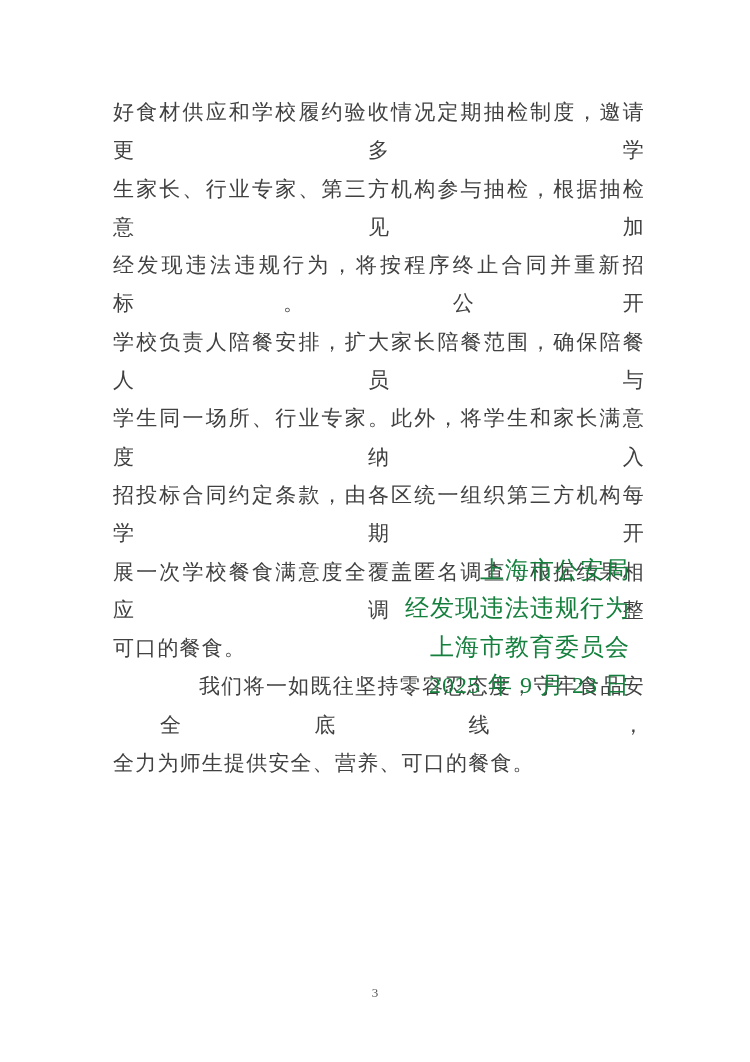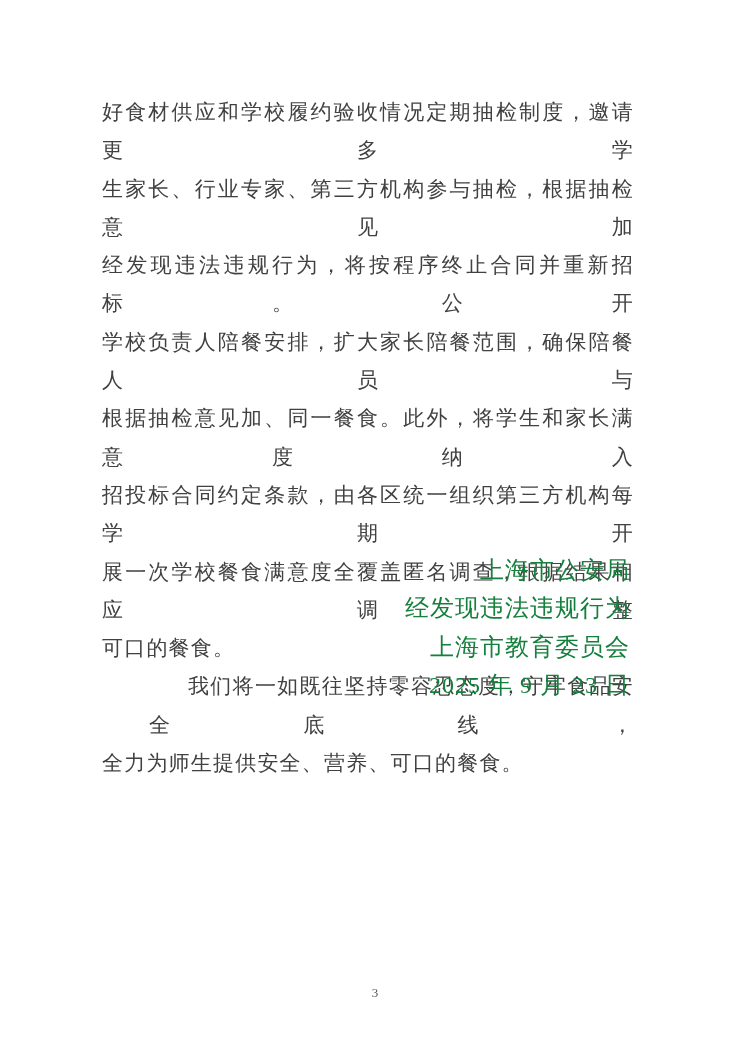--- a/index.html
+++ b/index.html
@@ -12,21 +12,21 @@
     width: 750px;
     height: 1062px;
     background: #ffffff;
     overflow: hidden;
     font-family: "Liberation Serif", "DejaVu Serif", serif;
     color: #414141;
   }
   
   .doc-body {
     position: absolute;
-    left: 102px;
+    left: 113px;
     top: 93px;
     width: 532px;
   }
   .line {
     margin: 0;
     padding: 0;
     font-size: 21px;
     line-height: 38.3px;
     letter-spacing: 1.2px;
     white-space: nowrap;
@@ -79,21 +79,21 @@
 </head>
 <body>
 
 <div class="page">
 
   <div class="doc-body">
     <p class="line fill">好食材供应和学校履约验收情况定期抽检制度，邀请更多学</p>
     <p class="line fill">生家长、行业专家、第三方机构参与抽检，根据抽检意见加</p>
     <p class="line fill">经发现违法违规行为，将按程序终止合同并重新招标。公开</p>
     <p class="line fill">学校负责人陪餐安排，扩大家长陪餐范围，确保陪餐人员与</p>
-    <p class="line fill">根据抽检意见加、同一餐食。此外，将学生和家长满意度纳入</p>
+    <p class="line fill">学生同一场所、行业专家。此外，将学生和家长满意度纳入</p>
     <p class="line fill">招投标合同约定条款，由各区统一组织第三方机构每学期开</p>
     <p class="line fill">展一次学校餐食满意度全覆盖匿名调查，根据结果相应调整</p>
     <p class="line">可口的餐食。</p>
     <p class="line fill indent">我们将一如既往坚持零容忍态度，守牢食品安全底线，</p>
     <p class="line">全力为师生提供安全、营养、可口的餐食。</p>
   </div>
 
   <div class="signature-block">
     <p class="sig-line">上海市公安局</p>
     <p class="sig-line">经发现违法违规行为</p>

